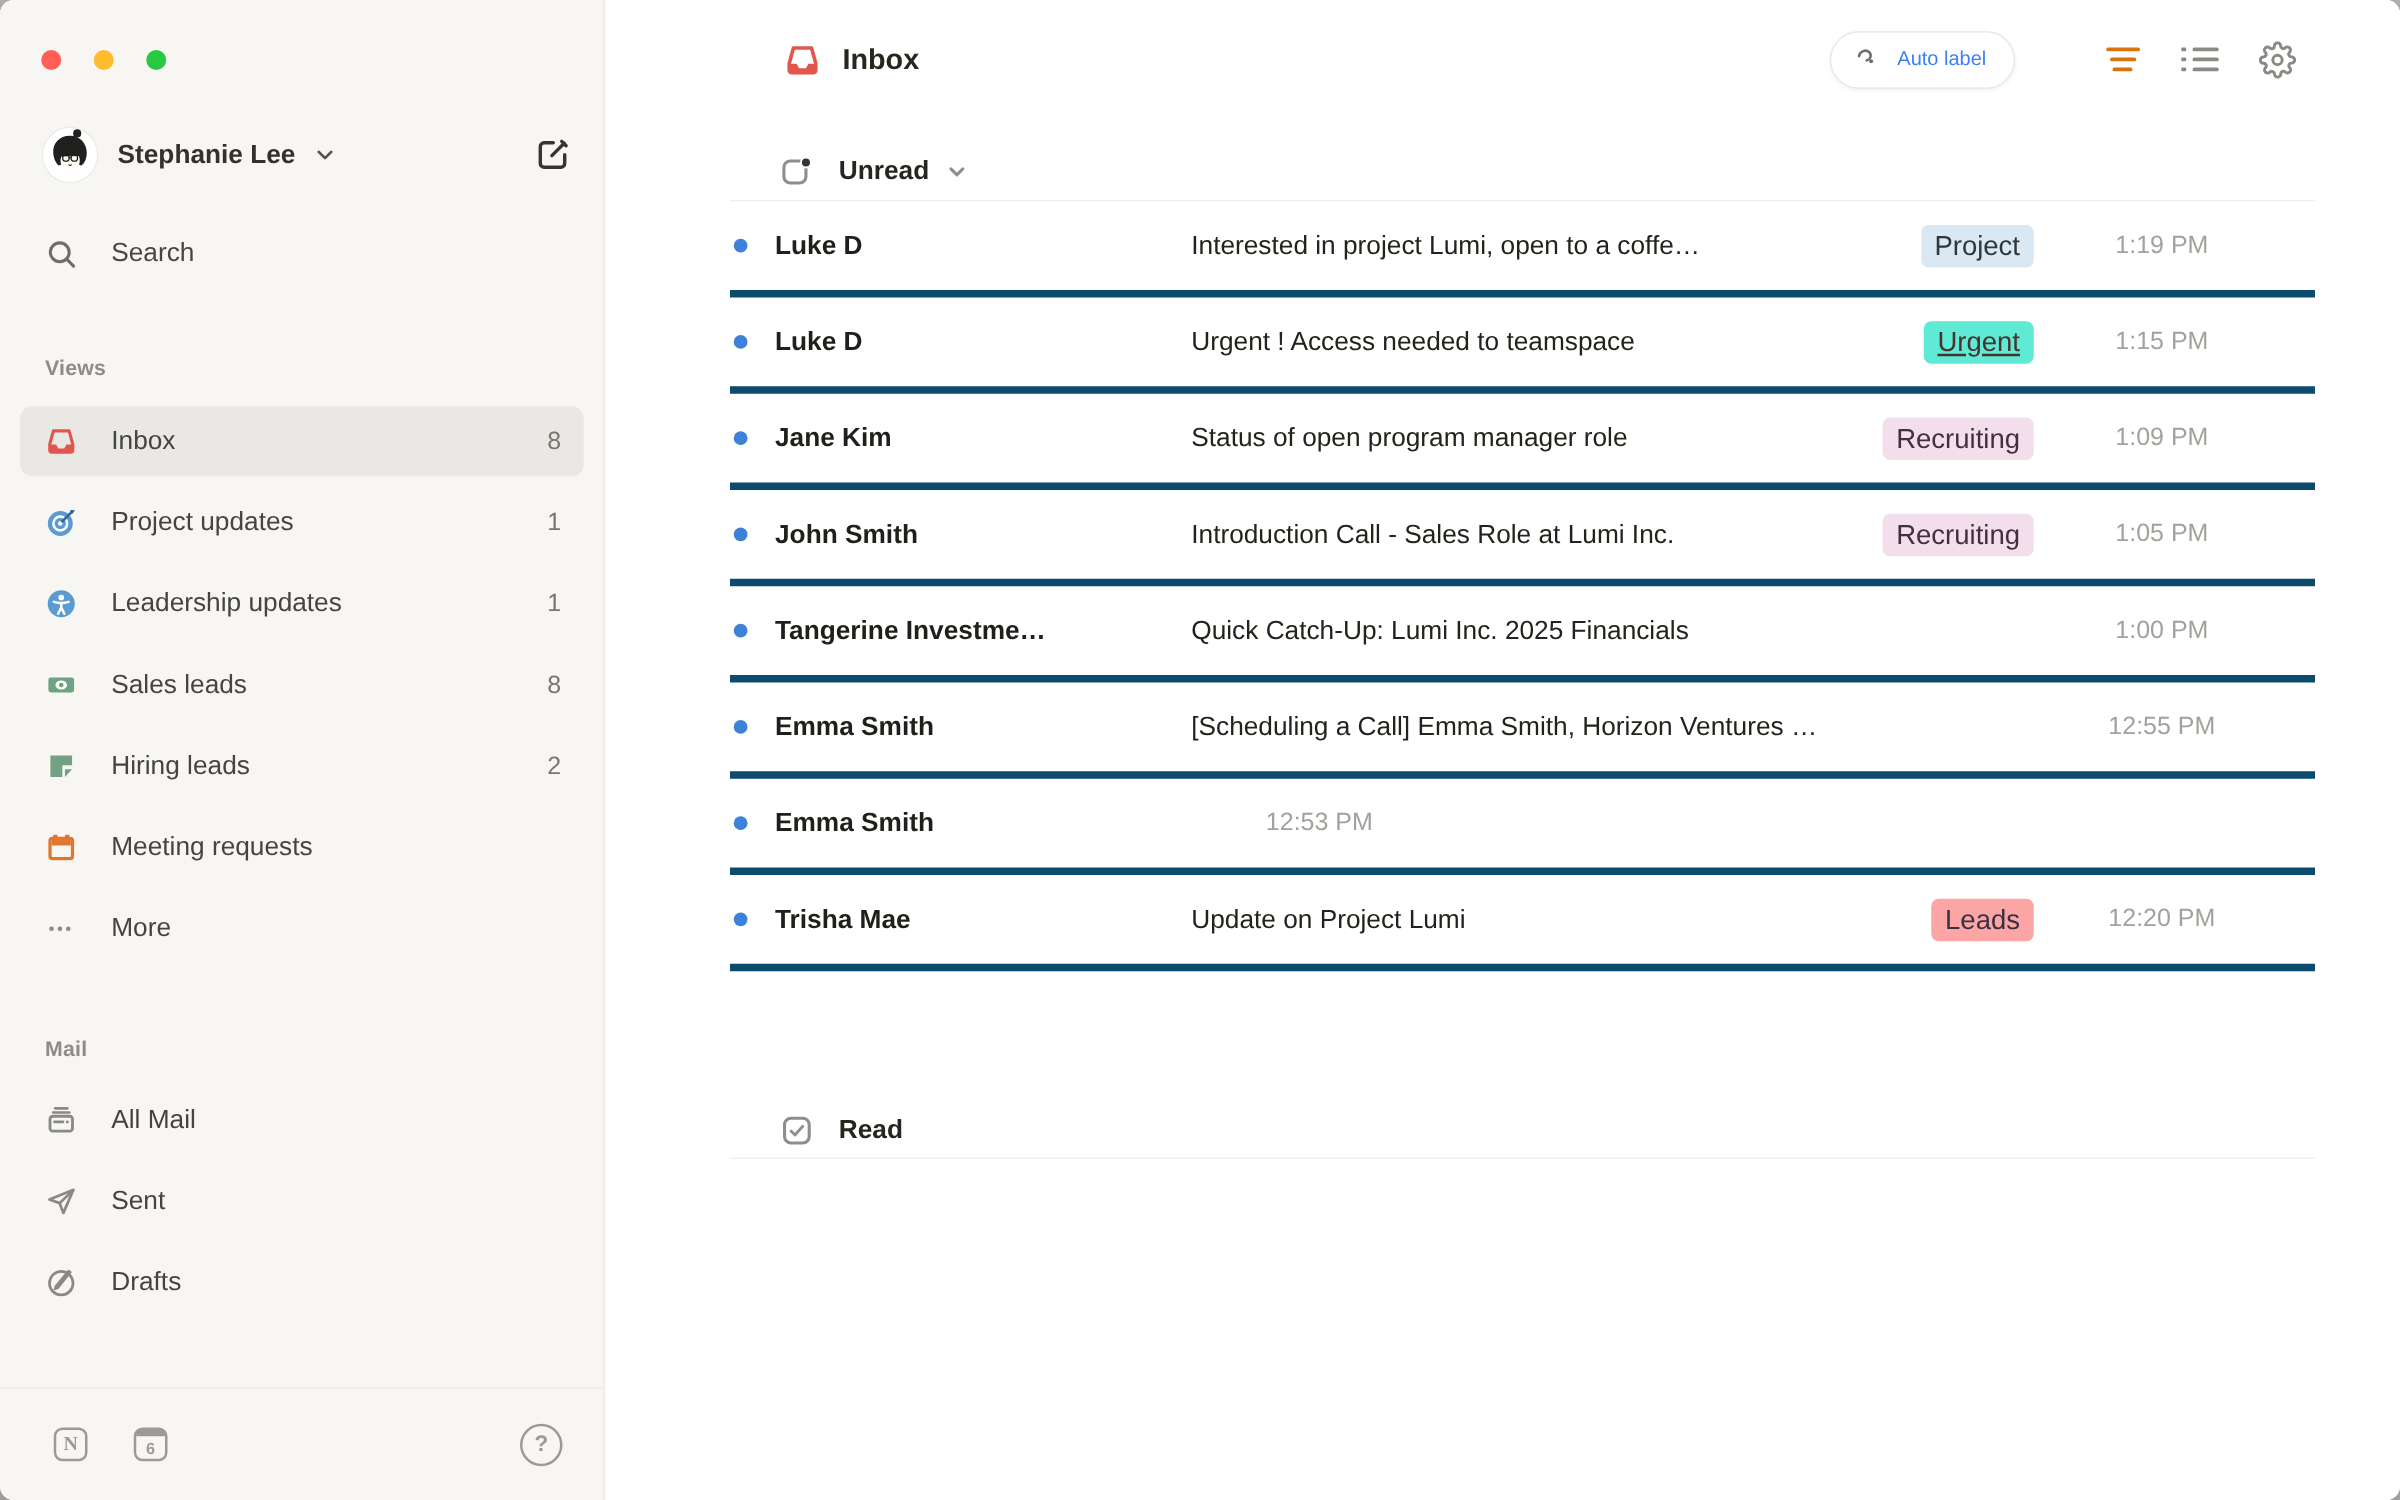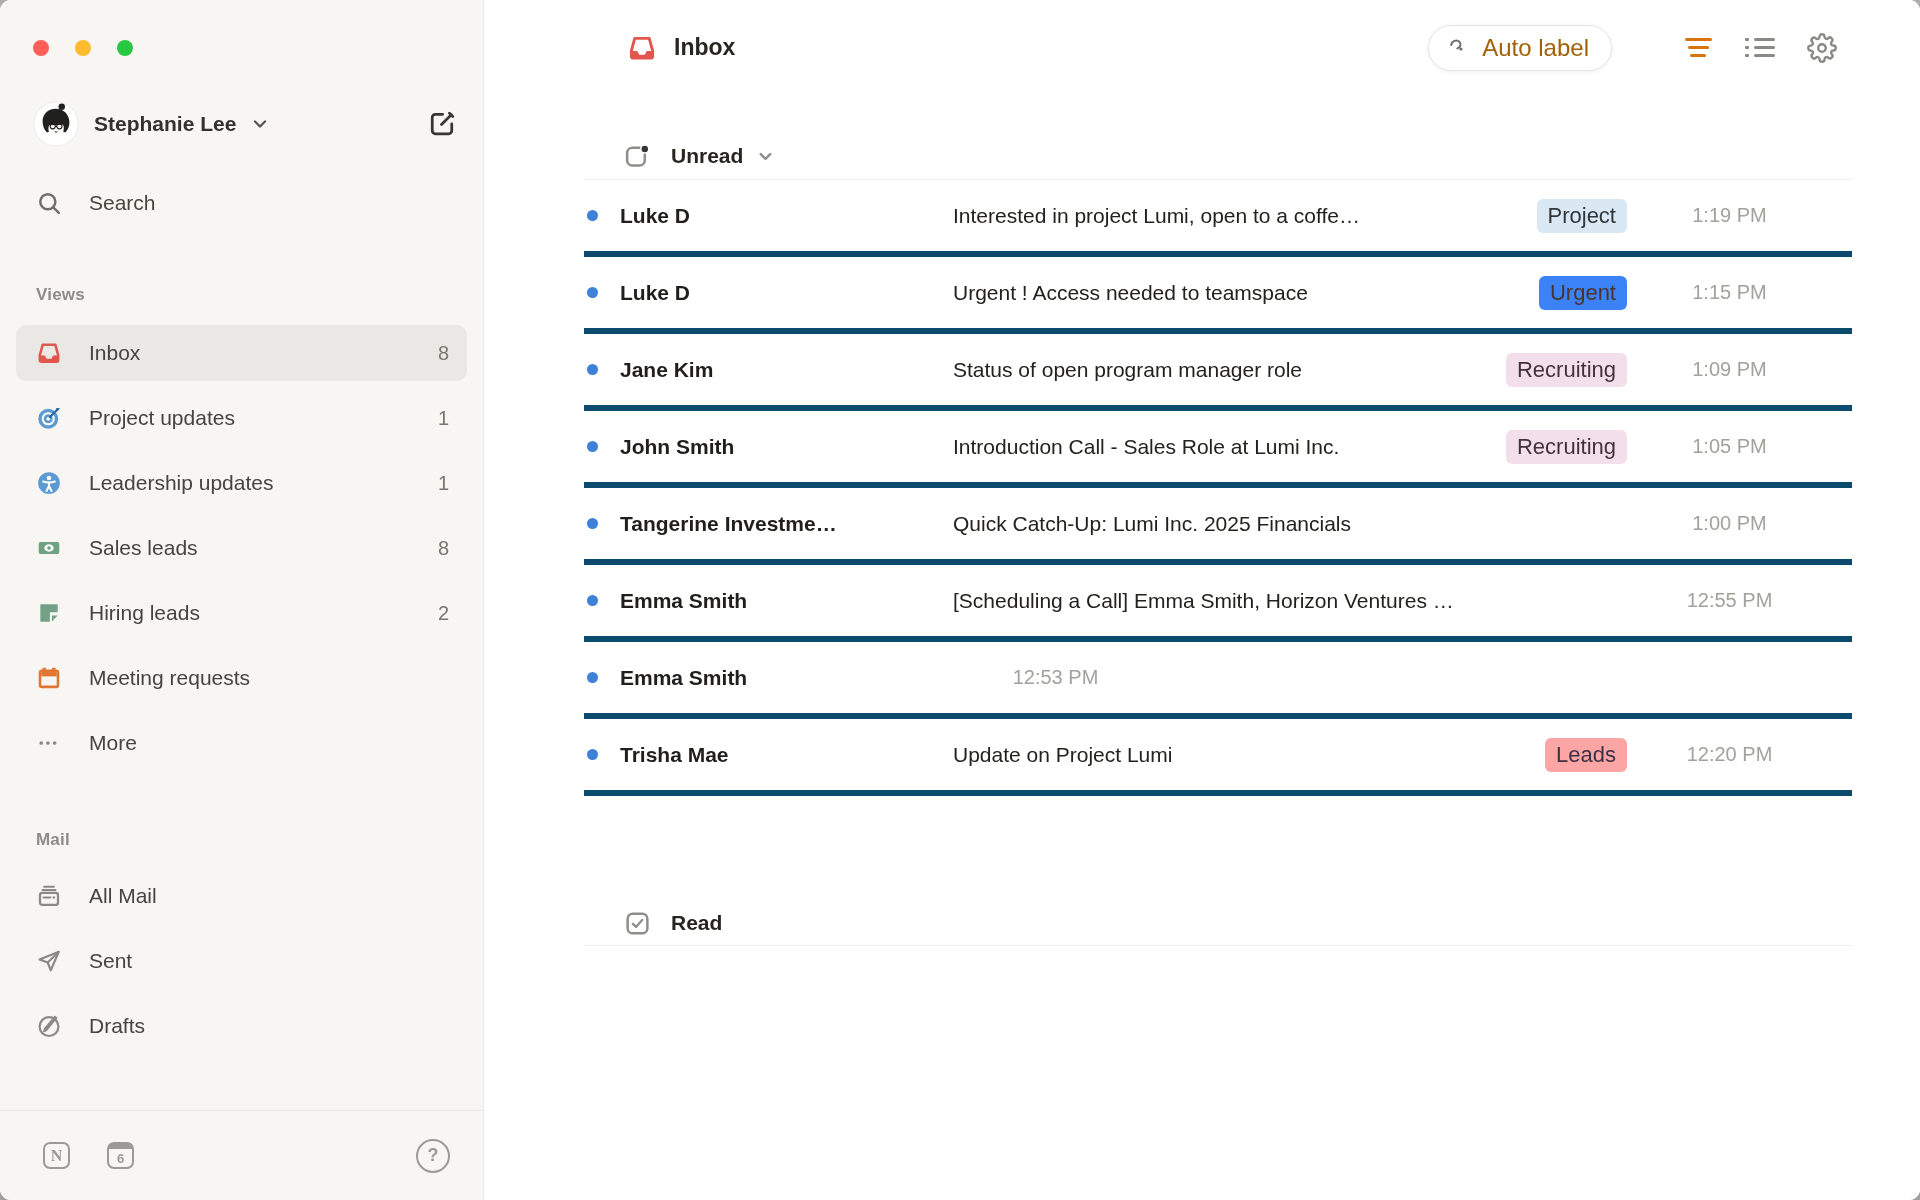--- a/index.html
+++ b/index.html
@@ -42,35 +42,35 @@
   .help-circle { margin-left:auto; width:34px; height:34px; border:2.5px solid #9b9a96; border-radius:50%; color:#9b9a96; font-size:18px; font-weight:700; display:flex; align-items:center; justify-content:center; cursor:pointer; }
 
   
   .main { flex:1; background:#fff; display:flex; flex-direction:column; }
   .main-header { padding:26px 80px 0 143px; height:69px; display:flex; align-items:center; flex:none; }
   .title-icon { width:30px; height:30px; color:#e2574d; }
   .main-title { margin-left:17px; font-size:23px; font-weight:700; color:#27261f; }
   .header-right { margin-left:auto; display:flex; align-items:center; }
   .auto-label-btn { height:46px; border:1px solid #e8e6e2; border-radius:23px; background:#fff; box-shadow:0 1px 4px rgba(0,0,0,.07); display:flex; align-items:center; padding:0 22px 0 18px; margin-right:42px; cursor:pointer; }
   .auto-label-btn svg { width:24px; height:24px; }
-  .auto-label-text { margin-left:11px; font-size:24px; color:#a16207; }
+  .auto-label-text { margin-left:11px; font-size:16px; color:#3b82f6; }
   .icon-btn { width:36px; height:36px; margin-left:26px; display:flex; align-items:center; justify-content:center; cursor:pointer; }
   .filter-icon { display:flex; flex-direction:column; align-items:center; gap:4.5px; }
   .filter-icon span { height:3.6px; border-radius:2px; background:#d9730d; }
   .filter-icon span:nth-child(1){ width:27px; }
   .filter-icon span:nth-child(2){ width:21px; }
   .filter-icon span:nth-child(3){ width:16px; }
   .list-icon { display:flex; flex-direction:column; gap:4.5px; }
   .list-icon i { display:flex; align-items:center; gap:5px; }
   .list-icon b { width:3.6px; height:3.6px; background:#8a8984; border-radius:1px; }
   .list-icon s { width:21px; height:3.2px; background:#8a8984; border-radius:2px; display:block; }
   .gear svg { width:30px; height:30px; }
 
   .list-wrap { padding:0 68px 0 100px; flex:1; }
-  .group-header { margin-top:72px; height:30px; display:flex; align-items:center; }
+  .group-header { margin-top:53px; height:30px; display:flex; align-items:center; }
   .group-header.read { margin-top:112px; }
   .group-icon { width:27px; height:27px; margin-left:40px; flex:none; }
   .group-title { margin-left:20px; font-size:21px; font-weight:700; color:#26251f; }
   .group-header .chev { margin-left:13px; width:19px; height:19px; color:#8f8e8a; }
   .group-divider { height:1px; background:#efeeeb; margin-top:8px; }
   .group-divider.below-read { margin-top:7px; }
 
   .email-row { height:77px; display:flex; align-items:center; border-bottom:6px solid #0c4a6e; cursor:pointer; }
   .email-row:last-of-type { border-bottom:none; }
   .col-dot { width:36px; flex:none; display:flex; align-items:center; }
@@ -305,21 +305,21 @@
         <span class="col-subject">Interested in project Lumi, open to a coffe…</span>
         <span class="col-pill"><span class="pill" style="background: rgb(217, 232, 243); color: rgb(49, 54, 59);">Project</span></span>
         <span class="col-time">1:19 PM</span>
       </div>
       <div class="email-row">
         <span class="col-dot">
             <span class="unread-dot"></span>
           </span>
         <span class="col-sender">Luke D</span>
         <span class="col-subject">Urgent ! Access needed to teamspace</span>
-        <span class="col-pill"><span class="pill" style="background: #3b82f6; color: rgb(76, 50, 44);">Urgent</span></span>
+        <span class="col-pill"><span class="pill" style="background: #5eead4; color: rgb(76, 50, 44); text-decoration: underline;">Urgent</span></span>
         <span class="col-time">1:15 PM</span>
       </div>
       <div class="email-row">
         <span class="col-dot">
             <span class="unread-dot"></span>
           </span>
         <span class="col-sender">Jane Kim</span>
         <span class="col-subject">Status of open program manager role</span>
         <span class="col-pill"><span class="pill" style="background: rgb(243, 223, 235); color: rgb(66, 49, 60);">Recruiting</span></span>
         <span class="col-time">1:09 PM</span>

